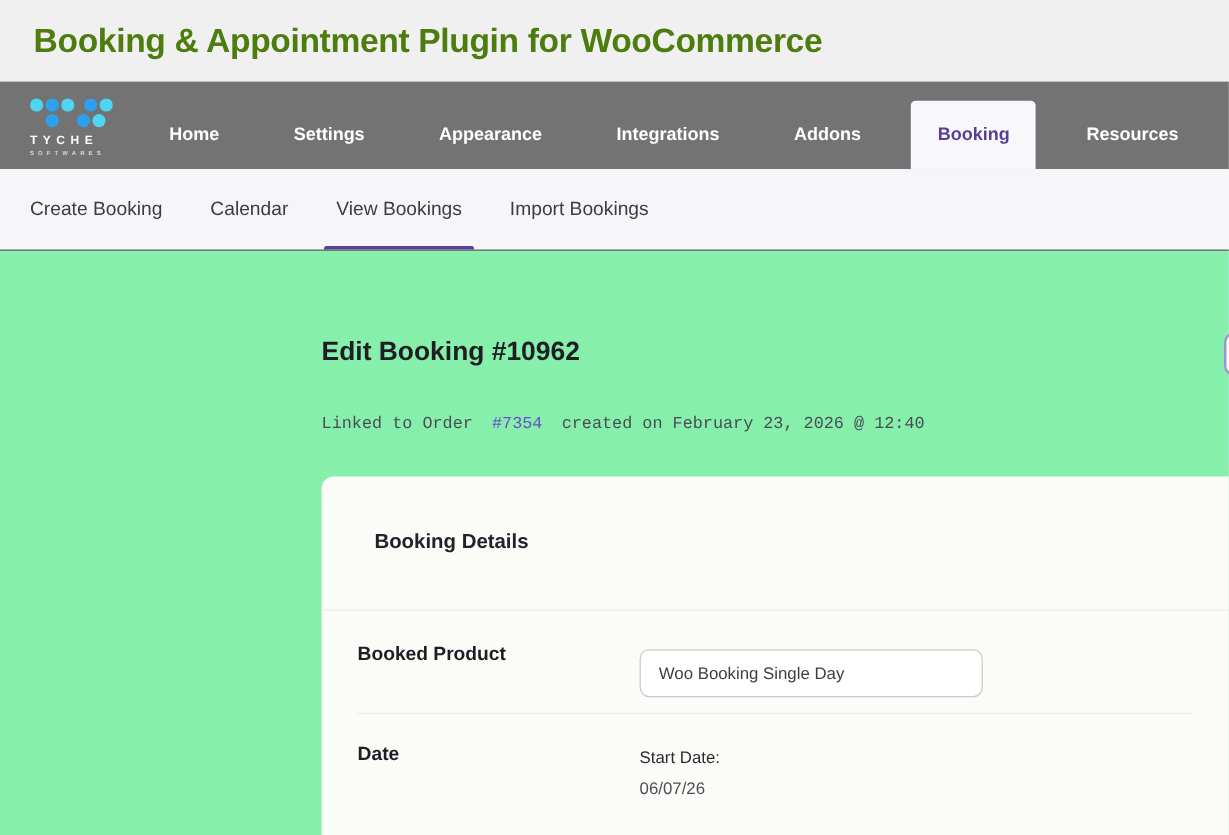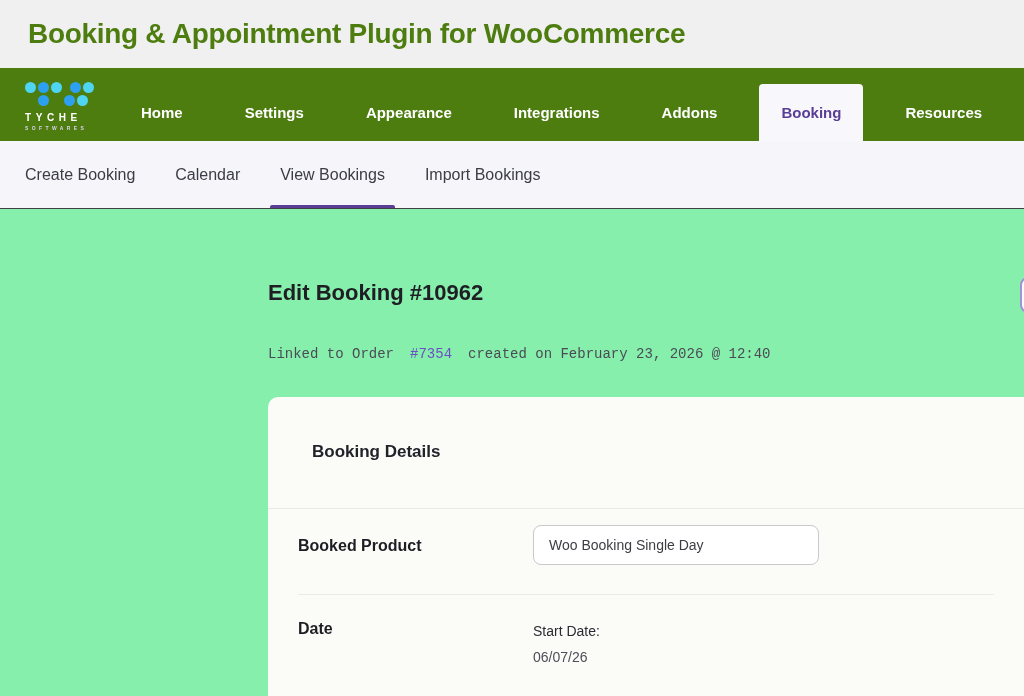--- a/index.html
+++ b/index.html
@@ -6,21 +6,21 @@
   html,body { width:1024px; height:696px; overflow:hidden;
     font-family:"Liberation Sans", sans-serif; background:#f4f3f9; }
 
   
   .top-header { position:absolute; left:0; top:0; width:1024px; height:68px;
     background:#f1f0f0; display:flex; align-items:center; padding-left:28px; }
   .top-header h1 { font-size:28px; font-weight:700; color:#4d7c0f; letter-spacing:-0.3px; }
 
   
   .main-nav { position:absolute; left:0; top:68px; width:1024px; height:73px;
-    background:#4d7c0f; display:flex; align-items:flex-end; padding-left:25px; }
+    background:#737373; display:flex; align-items:flex-end; padding-left:25px; }
   .logo { align-self:center; width:69px; margin-right:27px; position:relative; top:2px; }
   .logo-dots { position:relative; width:69px; height:24px; }
   .dot { position:absolute; width:11px; height:11px; border-radius:50%; }
   .dot.c { background:#4fd4f2; } .dot.b { background:#2da1ef; }
   .logo-brand { display:block; color:#ffffff; font-size:10px; font-weight:700;
     letter-spacing:4.6px; margin-top:6px; }
   .logo-sub { display:block; color:#d9d3ee; font-size:5px; font-weight:700;
     letter-spacing:3.4px; margin-top:2px; }
   .nav-items { display:flex; height:57px;gap:22px; }
   .nav-item { height:57px; display:flex; align-items:center; padding:0 20px;
@@ -46,21 +46,21 @@
   .ghost-btn { position:absolute; left:1020px; top:68px; width:44px; height:36px;
     border:2px solid #a192d6; border-radius:8px; background:#fbfaff; cursor:pointer; }
 
   
   .card { position:absolute; left:268px; top:188px; width:756px; height:330px;
     background:#fbfbf8; border-top-left-radius:10px; }
   .card-title { position:absolute; left:44px; top:45px; font-size:17px; font-weight:700; color:#22222a;text-align:right; }
   .divider-full { position:absolute; left:0; right:0; top:111px; height:1px; background:#ebeae6; }
   .row-label { position:absolute; left:30px; font-size:16px; font-weight:700; color:#1d1d24; }
   .row1-label { top:140px; }
-  .product-input { position:absolute; left:265px; top:128px; width:286px; height:40px;
+  .product-input { position:absolute; left:265px; top:144px; width:286px; height:40px;
     border:1px solid #c9c9cc; border-radius:8px; background:#ffffff; padding:0 15px;
     font-family:"Liberation Sans", sans-serif; font-size:14px; color:#3d3d43; outline:none; }
   .divider-inset { position:absolute; left:30px; right:30px; top:197px; height:1px; background:#ebeae6; }
   .row2-label { top:223px; }
   .start-label { position:absolute; left:265px; top:226px; font-size:14px; font-weight:400; color:#2b2b33; }
   .start-value { position:absolute; left:265px; top:252px; font-size:14px; color:#4e4e58; }
 </style>
 </head>
 <body>
 

